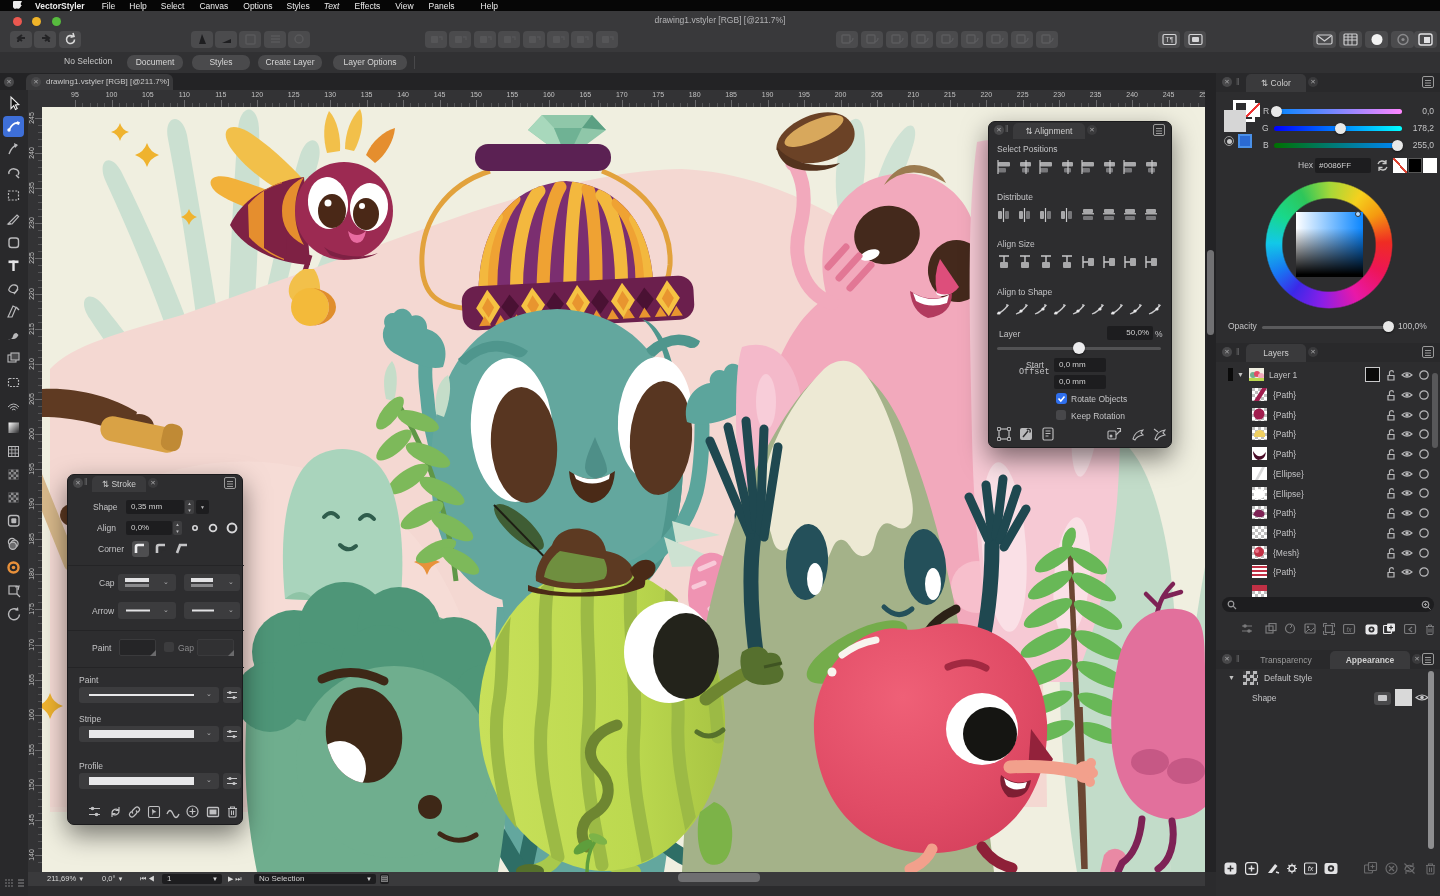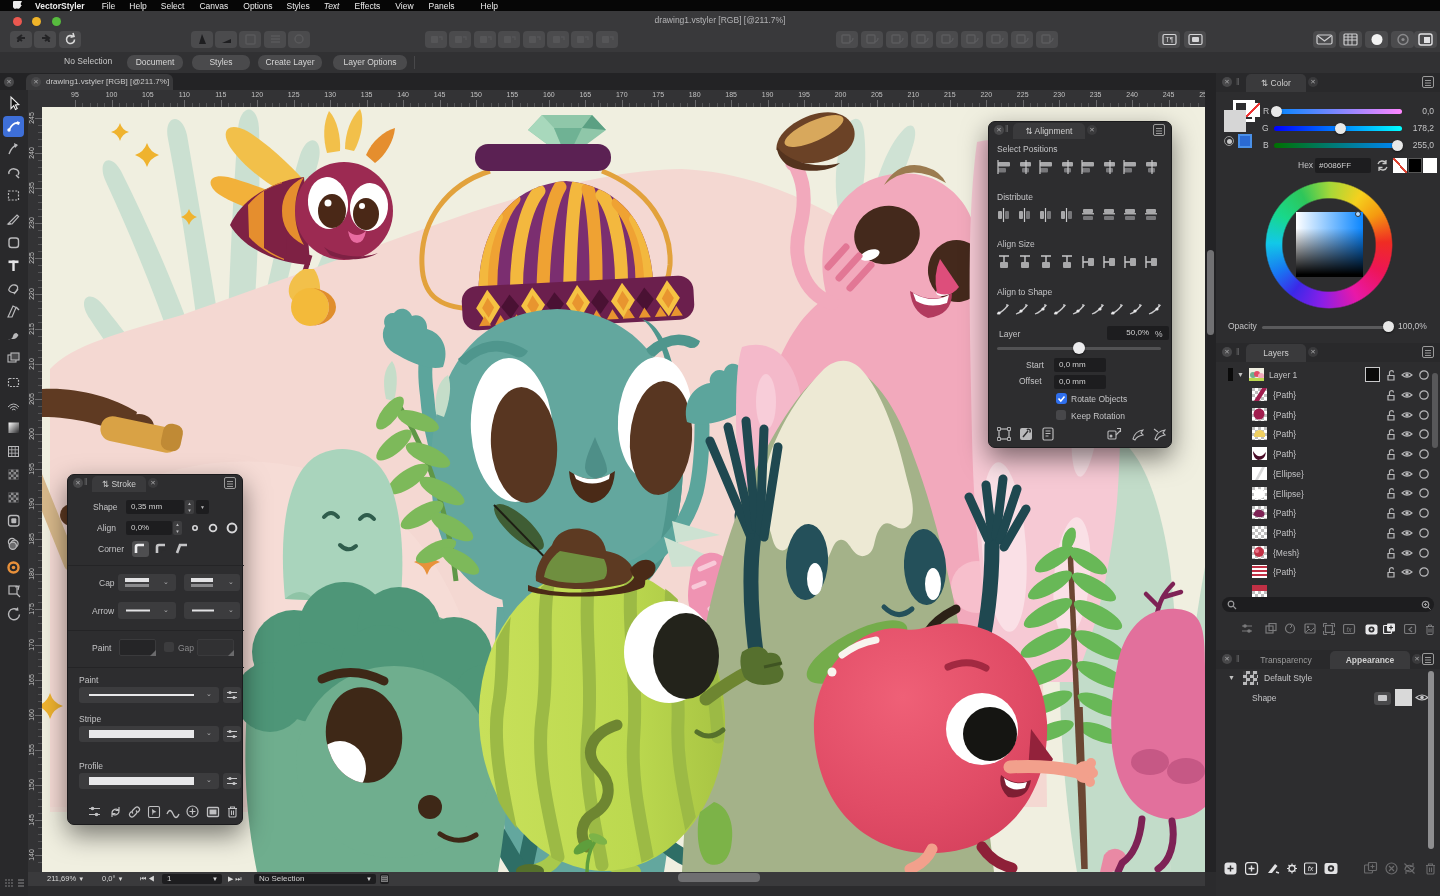--- a/index.html
+++ b/index.html
@@ -1748,27 +1748,27 @@
         <path d="M1 12 Q7 10 12 3" stroke="#c8c8ca" stroke-width="1.3" fill="none"></path>
         <circle cx="6" cy="9" r="1.6" fill="#e8e8ea"></circle>
         <path d="M10 2 l3 1 -2 2.5" fill="#c8c8ca"></path>
       </svg>
 <svg style="position:absolute;left:159px;top:180px;" width="15" height="16">
         <path d="M1 12 Q7 10 12 3" stroke="#c8c8ca" stroke-width="1.3" fill="none"></path>
         <circle cx="9" cy="7" r="1.6" fill="#e8e8ea"></circle>
         <path d="M10 2 l3 1 -2 2.5" fill="#c8c8ca"></path>
       </svg>
  <span class="lbl" style="left:10px;top:207px;">Layer</span>
- <div class="well" style="left:118px;top:204px;width:62px;height:14px;line-height:14px;text-align:right;padding-right:20px;">50,0%</div>
+ <div class="well" style="left:118px;top:204px;width:46px;height:14px;line-height:14px;text-align:right;padding-right:4px;">50,0%</div>
  <span class="lbl" style="left:166px;top:207px;">%</span>
  <div style="position:absolute;left:8px;top:225px;width:164px;height:3px;border-radius:2px;background:#525254;"></div>
  <div style="position:absolute;left:84px;top:220px;width:12px;height:12px;border-radius:50%;background:#ececee;box-shadow:0 1px 2px #0008;"></div>
  <span class="lbl" style="left:37px;top:238px;">Start</span>
  <div class="well" style="left:65px;top:236px;width:52px;height:14px;line-height:14px;padding-left:5px;">0,0 mm</div>
- <span class="lbl" style="left:30px;top:254px;">Offset</span>
+ <span class="lbl" style="left:30px;top:245px;font-family:Liberation Mono, monospace;">Offset</span>
  <div class="well" style="left:65px;top:253px;width:52px;height:14px;line-height:14px;padding-left:5px;">0,0 mm</div>
  <div style="position:absolute;left:67px;top:271px;width:11px;height:11px;border-radius:3px;background:#2f6fed;"></div>
  <svg style="position:absolute;left:67px;top:271px;" width="11" height="11">
         <path d="M2.5 5.5 L4.8 8 L8.5 3.5" stroke="#fff" stroke-width="1.6" fill="none"></path>
       </svg>
  <span class="lbl" style="left:82px;top:272px;">Rotate Objects</span>
  <div class="chk" style="left:67px;top:288px;"></div>
  <span class="lbl" style="left:82px;top:289px;">Keep Rotation</span>
  <svg style="position:absolute;left:8px;top:305px;" width="15" height="15">
         <rect x="2" y="2" width="10" height="10" fill="none" stroke="#b9b9bb" stroke-width="1.2"></rect>

